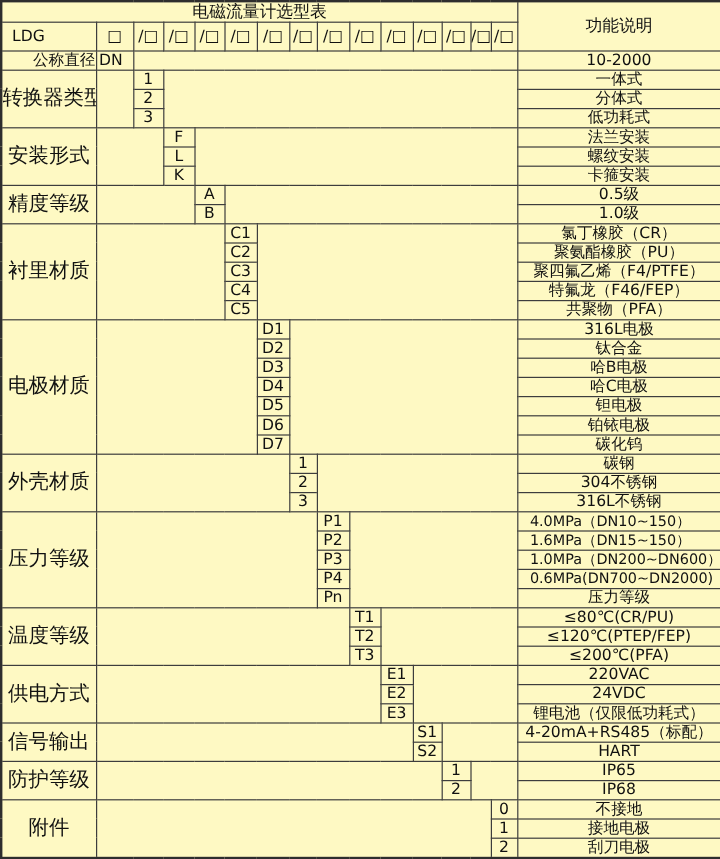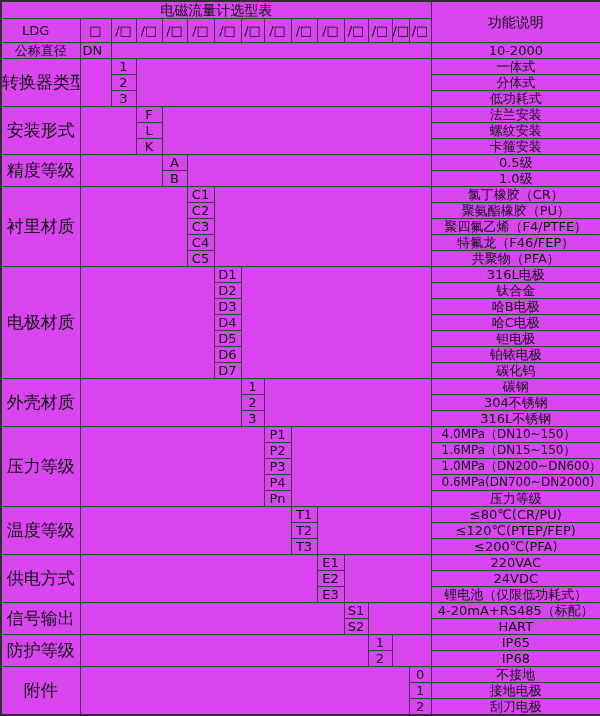--- a/index.html
+++ b/index.html
@@ -1,38 +1,38 @@
 <!DOCTYPE html>
 <html><head>
 <meta charset="utf-8">
 <style>
   html,body{margin:0;padding:0;background:#fff;}
   body{font-family:"DejaVu Sans", sans-serif; color:#111;}
-  .wrap{width:600px;height:716px;overflow:hidden;background:#d946ef;}
+  .wrap{width:600px;height:716px;overflow:hidden;background:#fef9c3;}
   table.sel{
     border-collapse:collapse;
     table-layout:fixed;
     width:600px;height:716px;
     border:2px solid #2e2e2e;
   }
   td{
     border:1px solid #3d3d3d;
     padding:0;
     font-size:13px;
     line-height:1;
     text-align:center;
     vertical-align:middle;
     white-space:nowrap;
     overflow:hidden;
   }
   td.title{font-size:14px;}
   td.fn-head{font-size:14px;}
   td.lbl{font-size:17px;}
-  td.lbl-left{text-align:left;padding-left:20px;}
-  td.lbl-left2{text-align:center;padding-left:0;}
+  td.lbl-left{text-align:left;padding-left:8px;}
+  td.lbl-left2{text-align:right;padding-left:0;}
   td.code{font-size:13px;}
   td.code-left{text-align:left;padding-left:2px;}
   td.slot{font-size:13px;letter-spacing:0;}
   td.desc{font-size:13px;}
   td.desc.left{text-align:left;padding-left:10px;font-size:12px;}
 </style>
 </head>
 <body>
 
 <div class="wrap">

